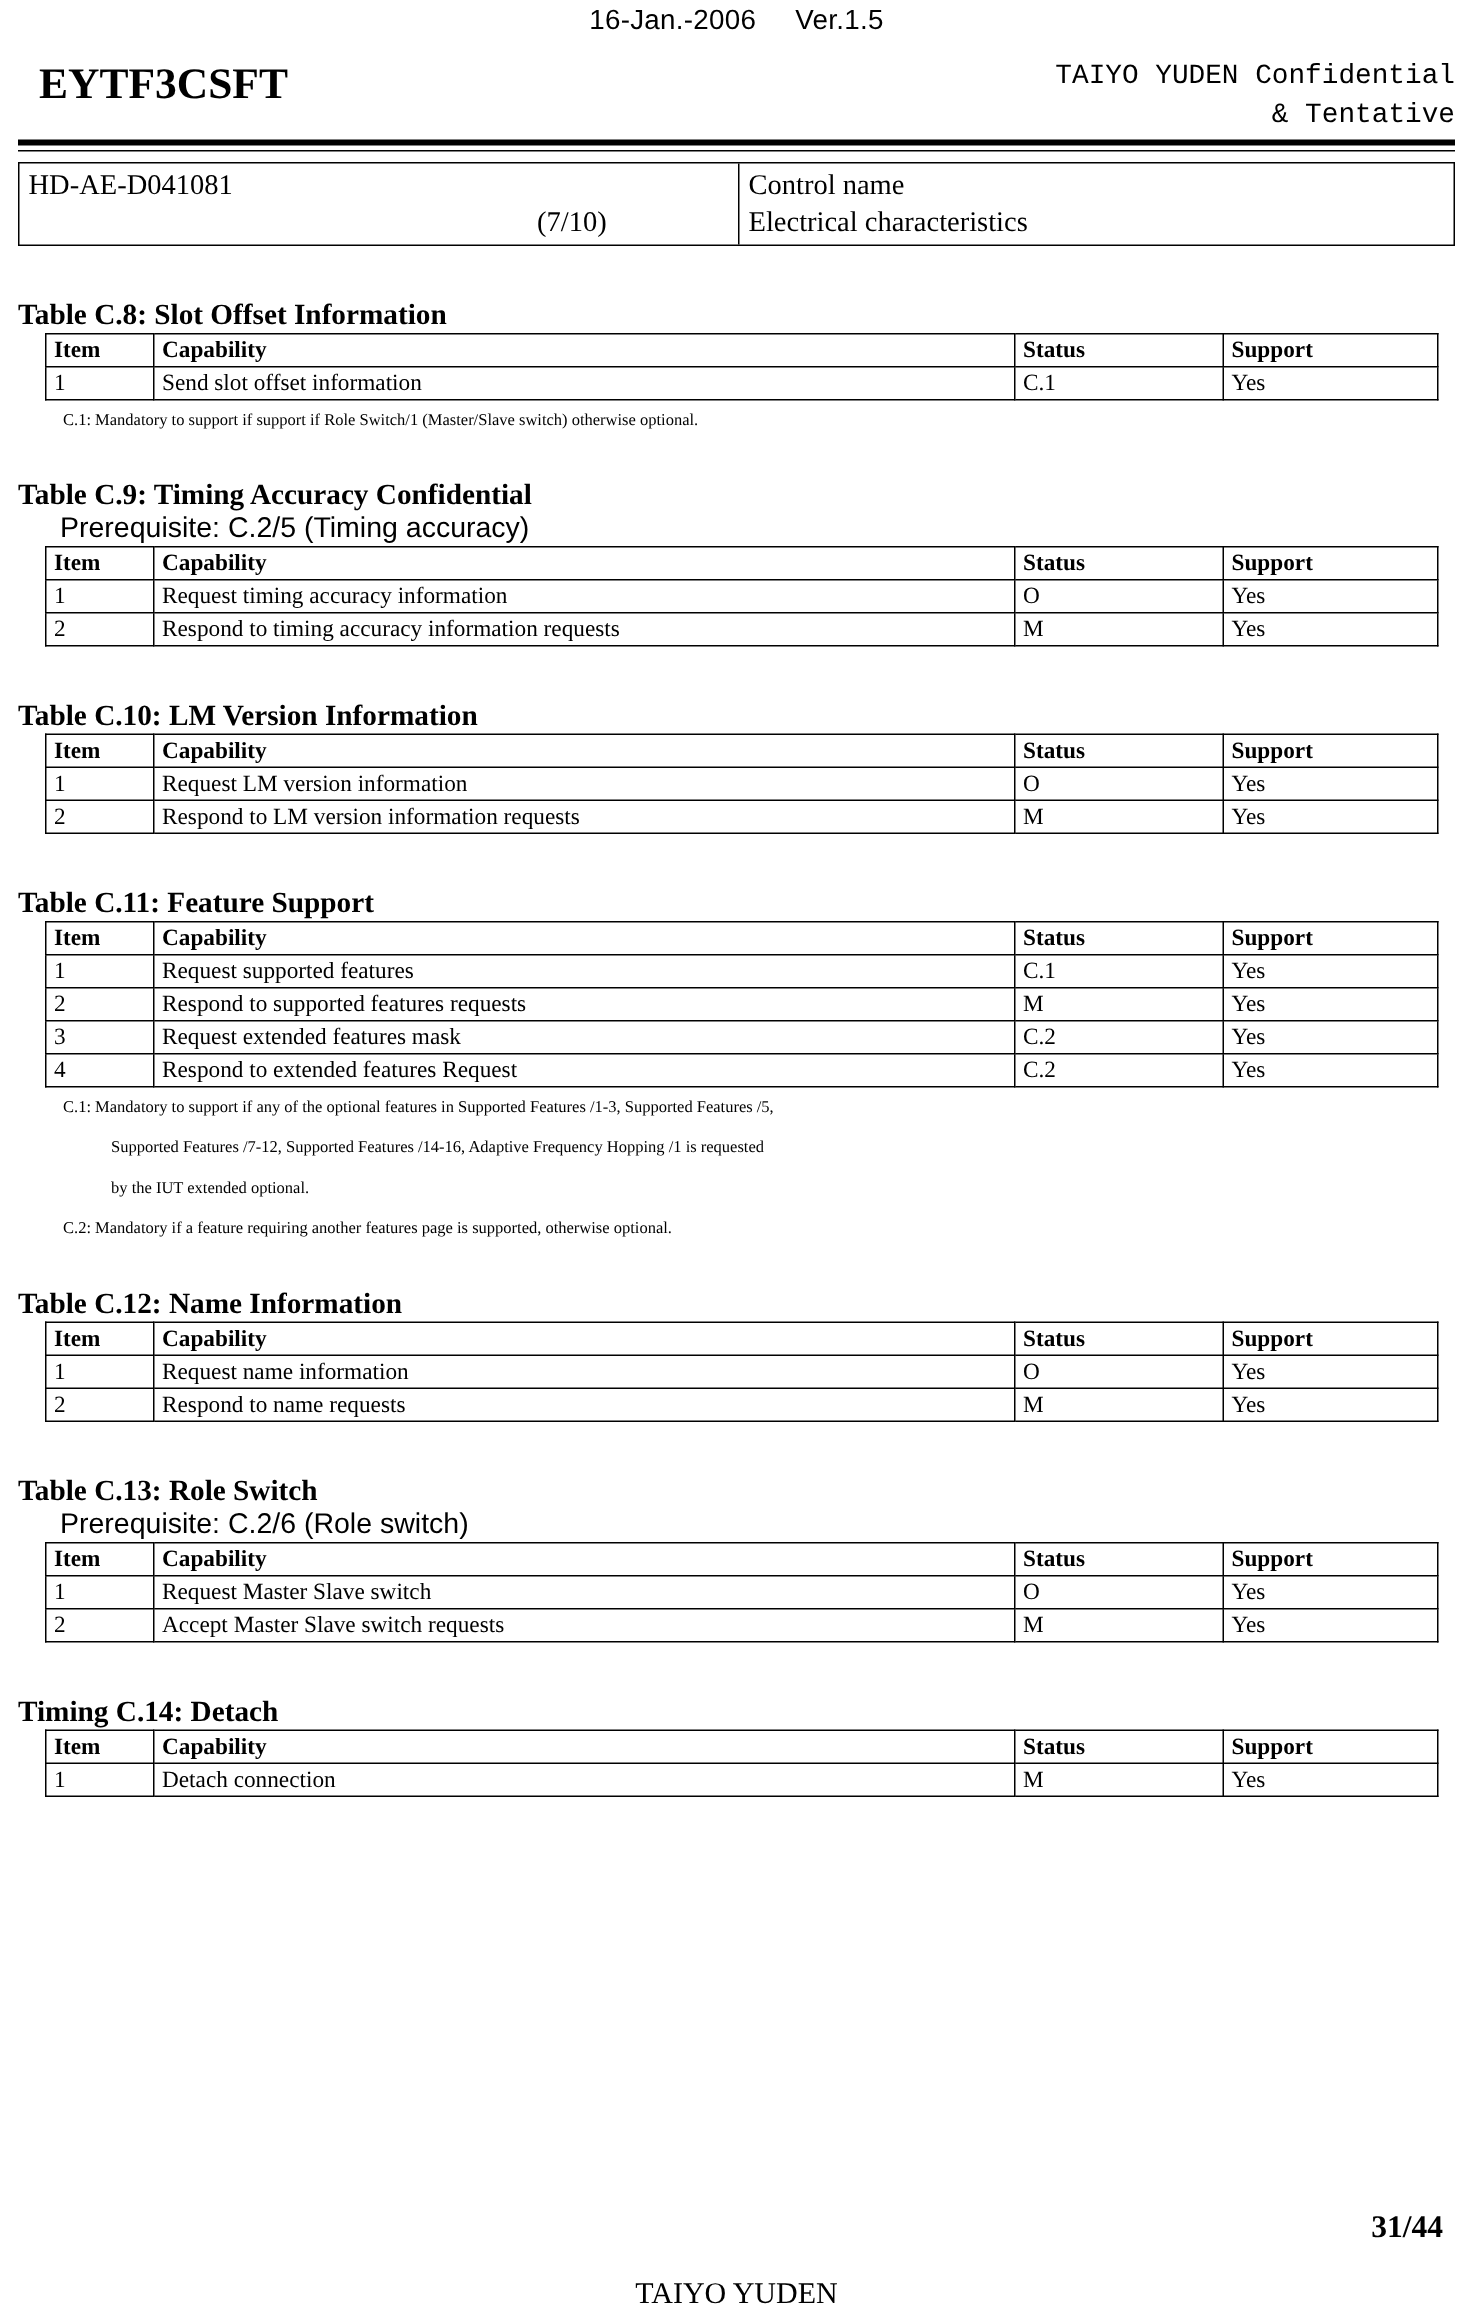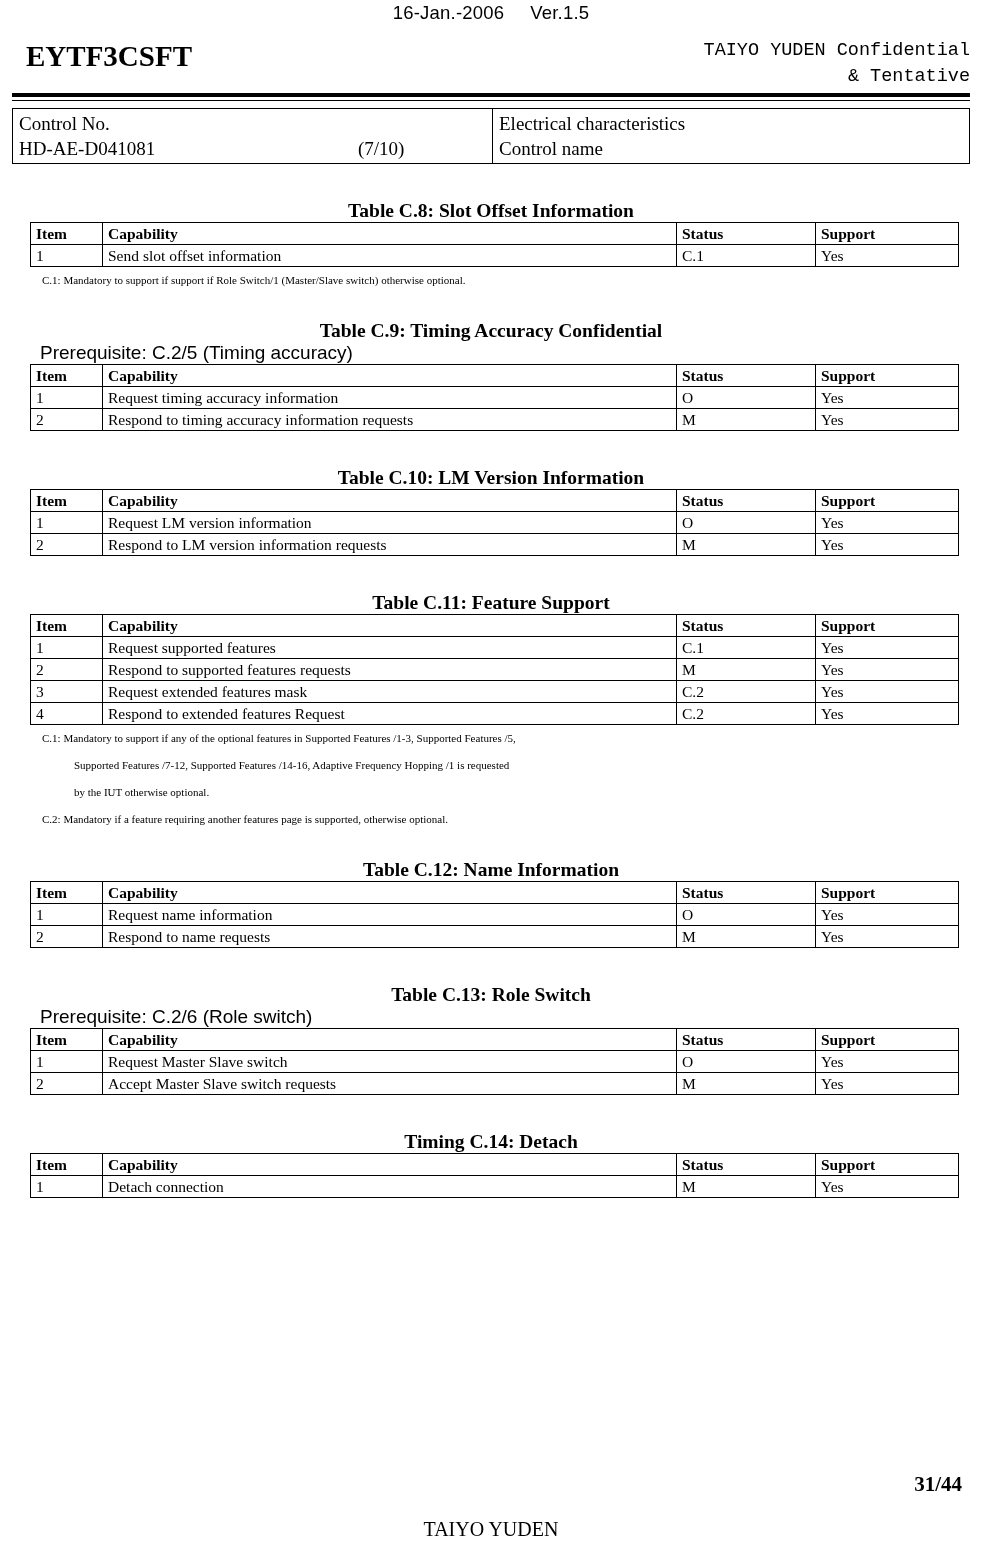--- a/index.html
+++ b/index.html
@@ -92,21 +92,21 @@
     flex: 1;
   }
   .control-page {
     position: absolute;
     left: 345px;
     top: 27px;
   }
 
   
   .tbl-title {
-    text-align: center;
+    text-align: left;
     font-weight: bold;
     font-size: 19.5px;
     font-family: "Liberation Serif", serif;
   }
   .prereq {
     font-size: 19px;
     font-family: "Liberation Sans", sans-serif;
     margin-left: 28px;
   }
   table.cap {
@@ -176,27 +176,26 @@
     <div class="header-title">EYTF3CSFT</div>
     <div class="header-conf">
       <div>TAIYO YUDEN Confidential</div>
       <div>&amp; Tentative</div>
     </div>
     <div class="header-rule"></div>
   </div>
 
   <div class="control-box">
     <div class="control-left">
-      <div>Control No.</div>
       <div>HD-AE-D041081</div>
       <div class="control-page">(7/10)</div>
     </div>
     <div class="control-right">
+      <div>Control name</div>
       <div>Electrical characteristics</div>
-      <div>Control name</div>
     </div>
   </div>
 
   <div class="spacer-lg"></div>
 
   <div class="tbl-title">Table C.8: Slot Offset Information</div>
   <table class="cap">
     <colgroup>
         <col class="c-item">
         <col class="c-cap">
@@ -331,21 +330,21 @@
       <tr>
         <td>4</td>
         <td>Respond to extended features Request</td>
         <td>C.2</td>
         <td>Yes</td>
       </tr>
     </tbody>
   </table>
   <div class="note">C.1: Mandatory to support if any of the optional features in Supported Features /1-3, Supported Features /5,</div>
   <div class="note indent1">Supported Features /7-12, Supported Features /14-16, Adaptive Frequency Hopping /1 is requested</div>
-  <div class="note indent1">by the IUT otherwise optional.</div>
+  <div class="note indent1">by the IUT extended optional.</div>
   <div class="note">C.2: Mandatory if a feature requiring another features page is supported, otherwise optional.</div>
 
   <div class="spacer-md"></div>
 
   <div class="tbl-title">Table C.12: Name Information</div>
   <table class="cap">
     <colgroup>
         <col class="c-item">
         <col class="c-cap">
         <col class="c-stat">

